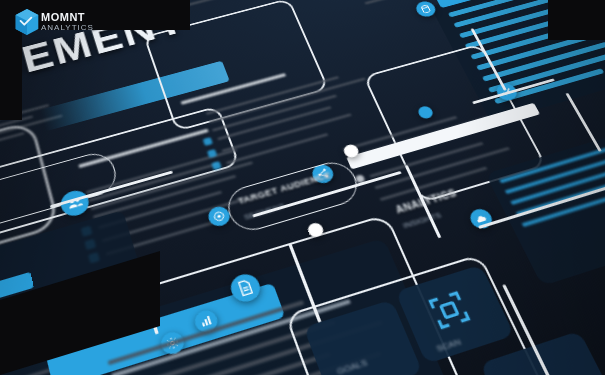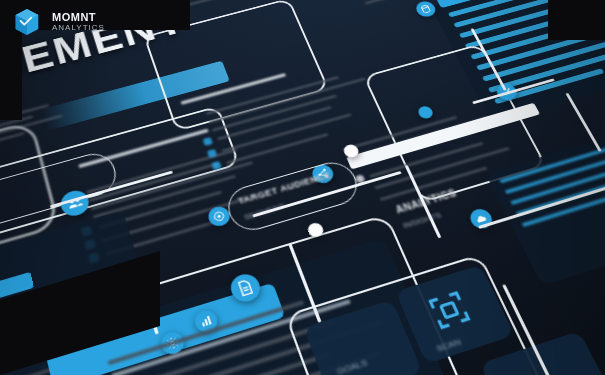--- a/index.html
+++ b/index.html
@@ -74,21 +74,21 @@
 
   
   #bigtitle{
     position:absolute;left:18px;top:96px;
     font-size:46px;font-weight:bold;letter-spacing:2px;
     color:#eef3f8;white-space:nowrap;
     text-shadow:0 2px 6px rgba(0,0,0,.7);
   }
 
   
-  #logo{position:absolute;left:14px;top:8px;display:flex;align-items:center;gap:12px;z-index:40;}
+  #logo{position:absolute;left:14px;top:8px;display:flex;align-items:center;gap:1px;z-index:40;}
   #logo .cube{width:26px;height:28px;position:relative;}
   #logo .cube svg{width:100%;height:100%;}
   #logo .ltxt{display:flex;flex-direction:column;line-height:1.05;}
   #logo .l1{color:#f2f5f8;font-size:11px;font-weight:bold;letter-spacing:.5px;filter:blur(.5px);}
   #logo .l2{color:#aebac6;font-size:8px;letter-spacing:1px;filter:blur(.5px);}
 
   
   .b1{filter:blur(.45px);}
   .b2{filter:blur(.9px);}
 

